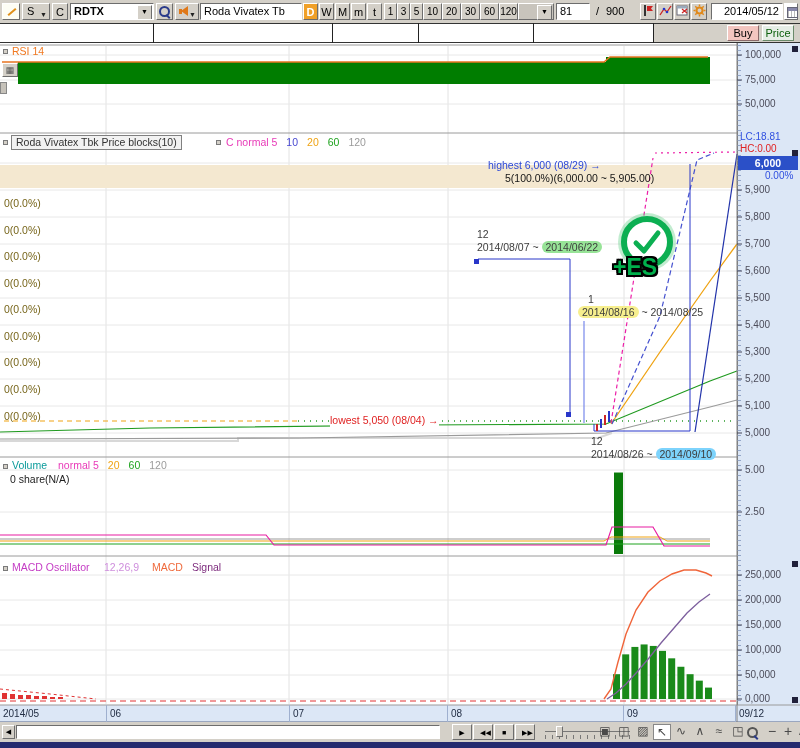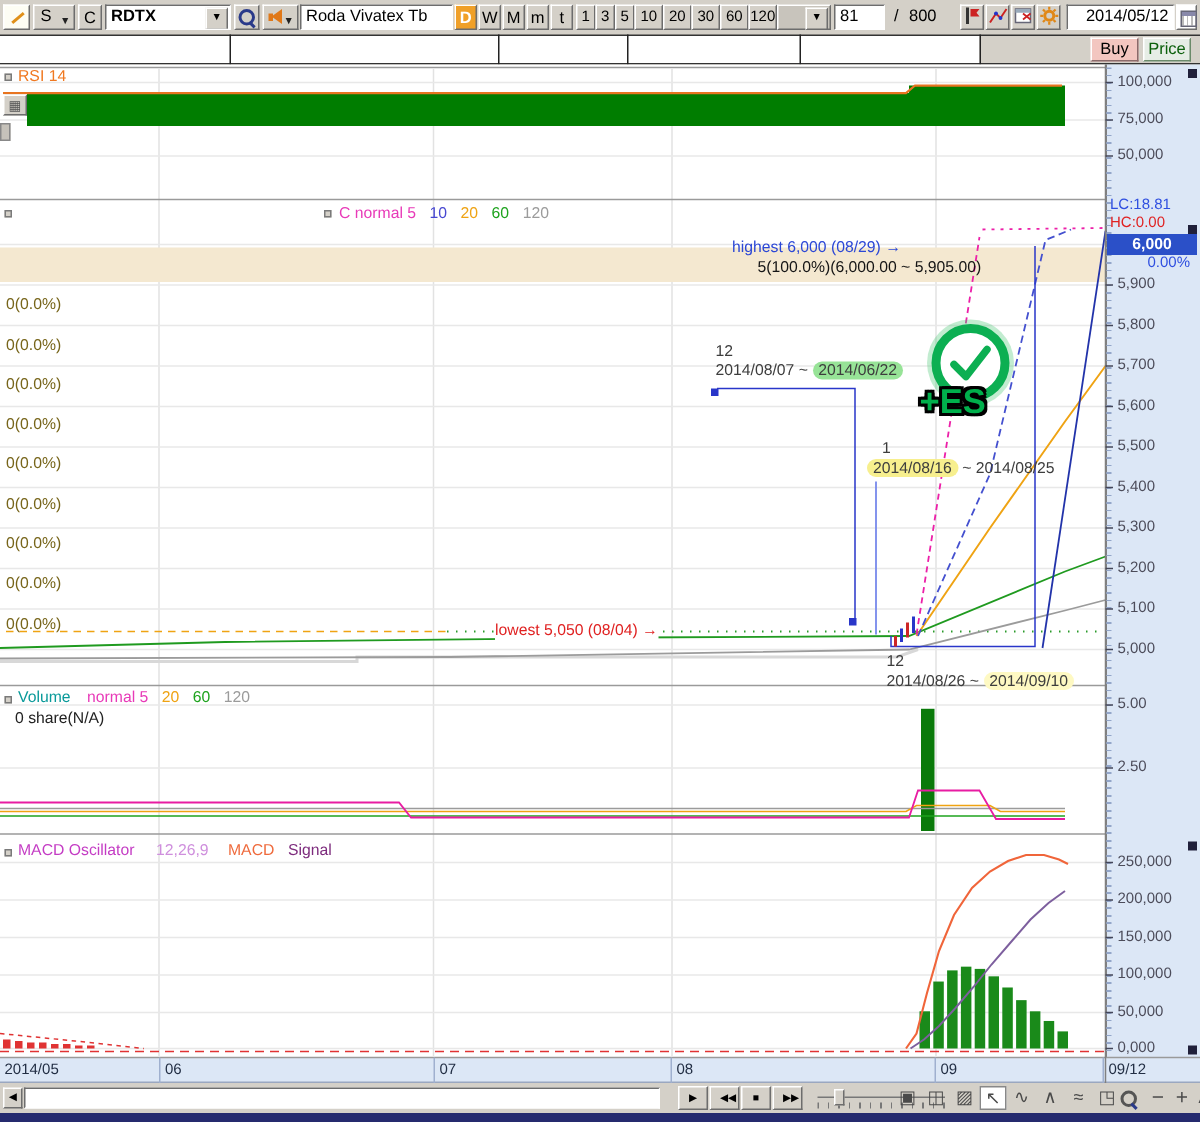--- a/index.html
+++ b/index.html
@@ -15,21 +15,21 @@
   .dd{display:inline-block;font-size:7px;color:#222;vertical-align:middle}
   .qsep{position:absolute;top:23px;width:1px;height:20px;background:#222}
   .qv{position:absolute;top:26px;font-size:11px;font-weight:bold;color:#000;text-align:right;white-space:nowrap}
   .axlbl{position:absolute;left:745px;width:54px;font-size:10px;color:#4c4c5a;line-height:10px;white-space:nowrap}
   .hdr{position:absolute;font-size:10.5px;line-height:13px;white-space:nowrap}
   .bullet{position:absolute;width:5px;height:5px;border:1px solid #7a7a7a;background:#d4d0c8;box-sizing:border-box}
   .blk{position:absolute;left:4px;font-size:10.5px;color:#77651a;white-space:nowrap}
   .ann{position:absolute;font-size:10.5px;color:#3d3d3d;line-height:13px;white-space:nowrap}
   .hl-green{background:#97e397;border-radius:8px;padding:0 4px}
   .hl-yellow{background:#f7ef8e;border-radius:8px;padding:0 4px}
-  .hl-red{background:#fef9c3;border-radius:8px;padding:0 4px}
+  .hl-red{background:#7dd3fc;border-radius:8px;padding:0 4px}
   .xlbl{position:absolute;top:708px;font-size:10px;color:#222e44;white-space:nowrap}
   .xsep{position:absolute;top:705px;width:1px;height:17px;background:#9fb0cf}
   .pmark{position:absolute;left:792px;width:6px;height:6px;background:#20203a}
   .play{position:absolute;top:724px;width:20px;height:16px;background:#d4d0c8;border:1px solid;
     border-color:#fff #6d6d6d #6d6d6d #fff;font-size:7px;line-height:13px;text-align:center;box-sizing:border-box}
   .tool{position:absolute;top:724px;width:18px;height:16px;font-size:12px;line-height:15px;
     text-align:center;color:#4a4a4a}
   .mag{display:inline-block;width:7px;height:7px;border:2px solid #2a3a8a;border-radius:50%;position:relative}
   .mag:after{content:"";position:absolute;width:2px;height:5px;background:#2a3a8a;transform:rotate(-45deg);left:6px;top:6px}
   .badge-circle{position:absolute;left:621px;top:216px;width:40px;height:40px;border:6px solid #0caf52;
@@ -63,21 +63,21 @@
       <span class="dd" style="float:right;margin:4px 2px 0 0">▼</span>
     </button>
     <div class="inp" style="left:200px;width:102px">Roda Vivatex Tb</div>
     <span id="period-box"><button class="btn" style="left: 303px; width: 15px; background: rgb(240, 160, 40); color: rgb(255, 255, 255); font-weight: bold;">D</button><button class="btn" style="left: 319px; width: 15px;">W</button><button class="btn" style="left: 335px; width: 15px;">M</button><button class="btn" style="left: 351px; width: 15px;">m</button><button class="btn" style="left: 367px; width: 15px;">t</button></span>
     <span id="interval-box"><button class="btn" style="left: 384px; width: 13px; font-size: 10px;">1</button><button class="btn" style="left: 397px; width: 13px; font-size: 10px;">3</button><button class="btn" style="left: 410px; width: 13px; font-size: 10px;">5</button><button class="btn" style="left: 423px; width: 19px; font-size: 10px;">10</button><button class="btn" style="left: 442px; width: 19px; font-size: 10px;">20</button><button class="btn" style="left: 461px; width: 19px; font-size: 10px;">30</button><button class="btn" style="left: 480px; width: 19px; font-size: 10px;">60</button><button class="btn" style="left: 499px; width: 19px; font-size: 10px;">120</button></span>
     <button class="btn" style="left:518px;width:36px;background:#c8c4bc">
       <span class="abs" style="right:1px;top:1px;width:13px;height:13px;background:#d4d0c8;border:1px solid;border-color:#fff #6d6d6d #6d6d6d #fff;font-size:7px;line-height:12px;text-align:center">▼</span>
     </button>
     <div class="inp" style="left:556px;width:34px">81</div>
     <span class="abs" style="left:596px;top:5px">/</span>
-    <span class="abs" style="left:606px;top:5px">800</span>
+    <span class="abs" style="left:606px;top:5px">900</span>
     <button class="btn" style="left:640px;width:16px">
       <svg width="13" height="13">
           <rect x="2" y="1" width="2" height="11" fill="#333"></rect>
           <path d="M5,2 h6 l-2,2.5 2,2.5 h-6 z" fill="#cc2222"></path>
         </svg>
     </button>
     <button class="btn" style="left:657px;width:16px">
       <svg width="13" height="13">
           <polyline points="1,11 5,5 8,8 12,2" stroke="#cc2222" fill="none" stroke-width="1.3"></polyline>
           <circle cx="5" cy="5" r="1.3" fill="#2233cc"></circle>
@@ -249,20 +249,21 @@
     </svg>
 
   
   <span class="bullet" style="left:3px;top:49px"></span>
   <div class="hdr" style="left:12px;top: 45px;color:#f07820">RSI 14</div>
   <div class="abs" style="left:2px;top:63px;width:16px;height:14px;background:#d4d0c8;border:1px solid;border-color:#fff #6d6d6d #6d6d6d #fff;box-sizing:border-box;font-size:9px;line-height:12px;text-align:center;color:#555">▦</div>
   <div class="abs" style="left:0;top:82px;width:7px;height:12px;background:#c6c2ba;border:1px solid #888;box-sizing:border-box"></div>
 
   
   <span class="bullet" style="left:3px;top:140px"></span>
+  <div class="hdr" style="left:11px;top:135px;border:1px solid #808080;background:#f2f2f2;padding:0 4px;color:#333">Roda Vivatex Tbk Price blocks(10)</div>
   <span class="bullet" style="left:216px;top:140px"></span>
   <div class="hdr" id="price-legend" style="left:226px;top:136px"><span style="color: rgb(232, 58, 184); margin-right: 9px;">C normal 5</span><span style="color: rgb(71, 71, 209); margin-right: 9px;">10</span><span style="color: rgb(239, 163, 19); margin-right: 9px;">20</span><span style="color: rgb(30, 163, 30); margin-right: 9px;">60</span><span style="color: rgb(155, 155, 155); margin-right: 9px;">120</span></div>
 
   
   <div id="block-labels"></div>
 
   
   <div class="hdr" style="left:488px;top:159px;color:#2b47d6">highest 6,000 (08/29) →</div>
   <div class="hdr" style="left:505px;top:172px;color:#151515">5(100.0%)(6,000.00 ~ 5,905.00)</div>
   <div class="hdr" style="left:330px;top:414px;color:#e02222;background:#fff">lowest 5,050 (08/04) →</div>

